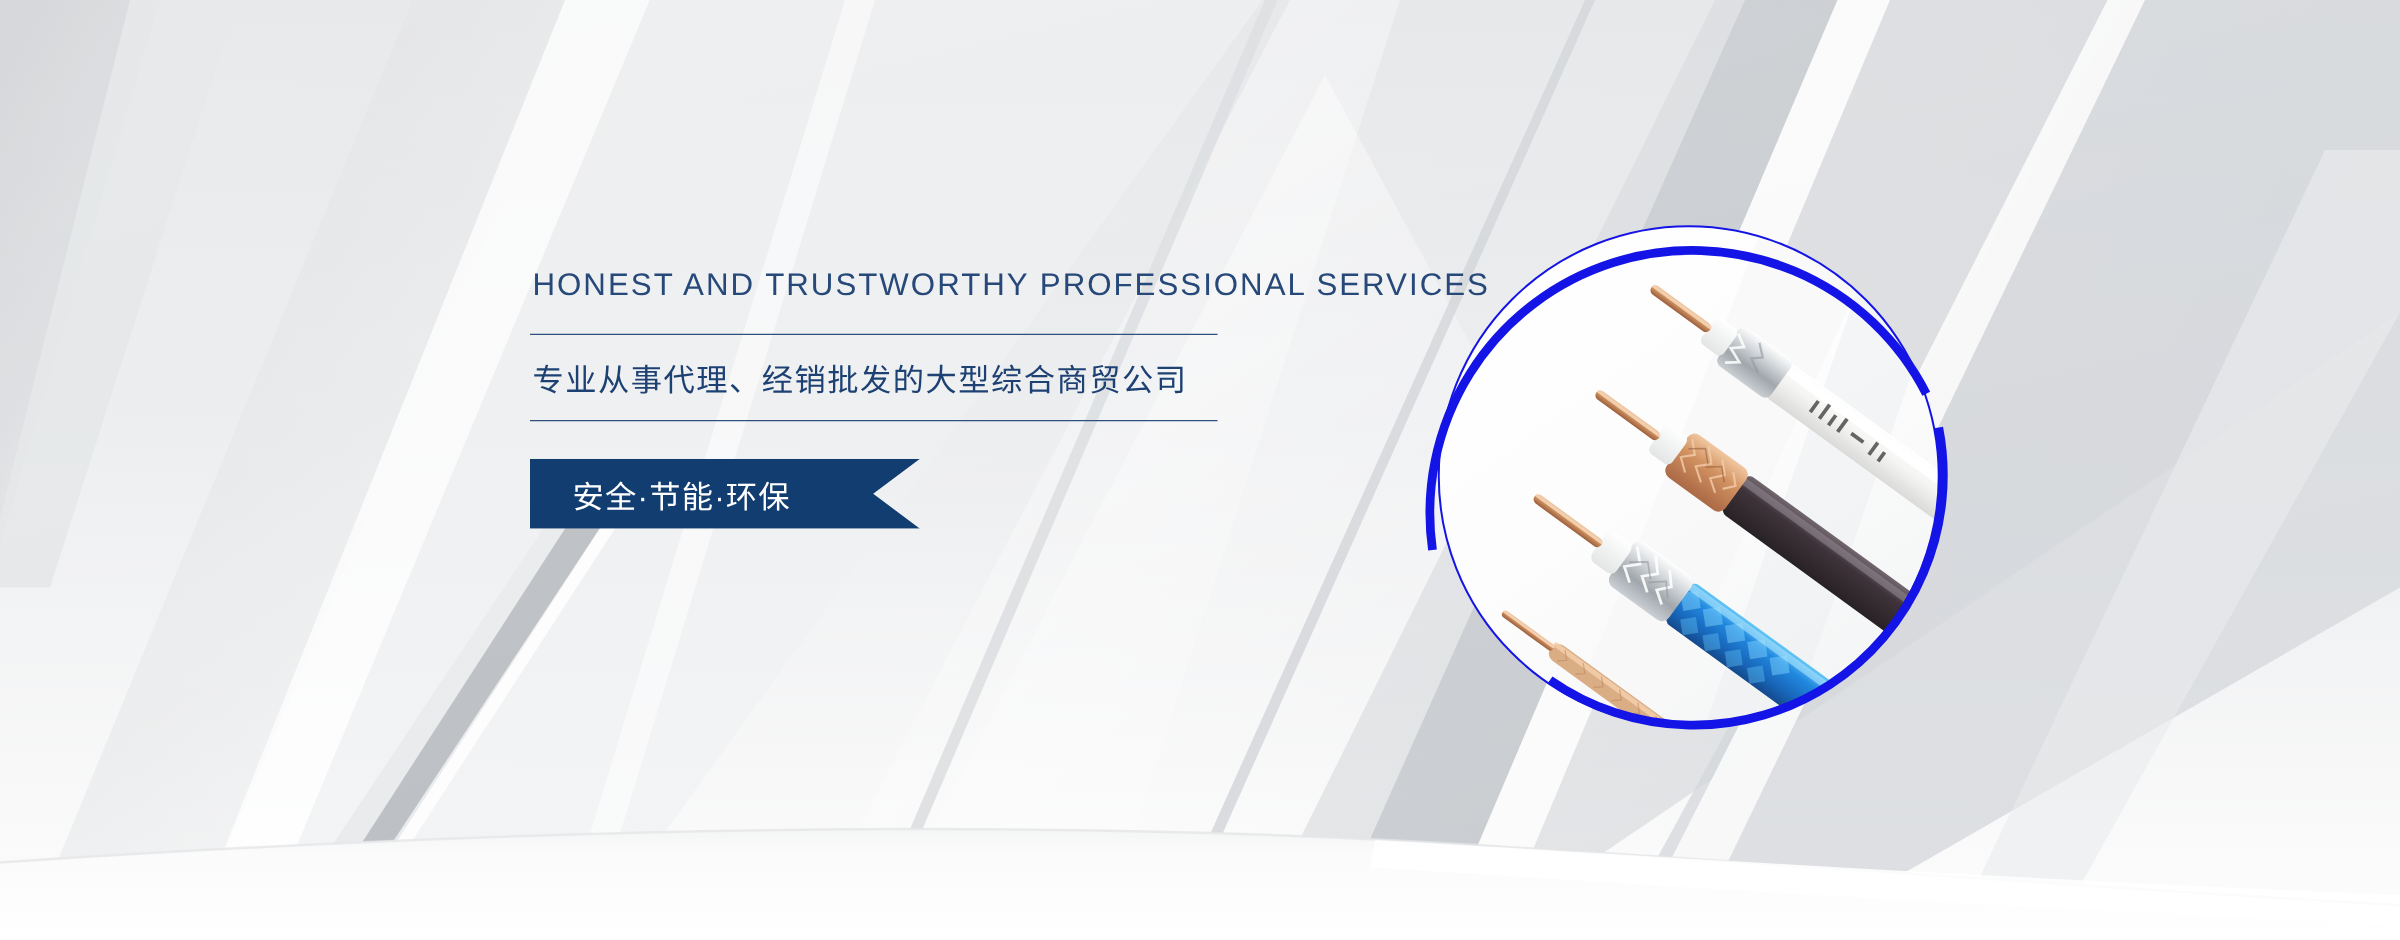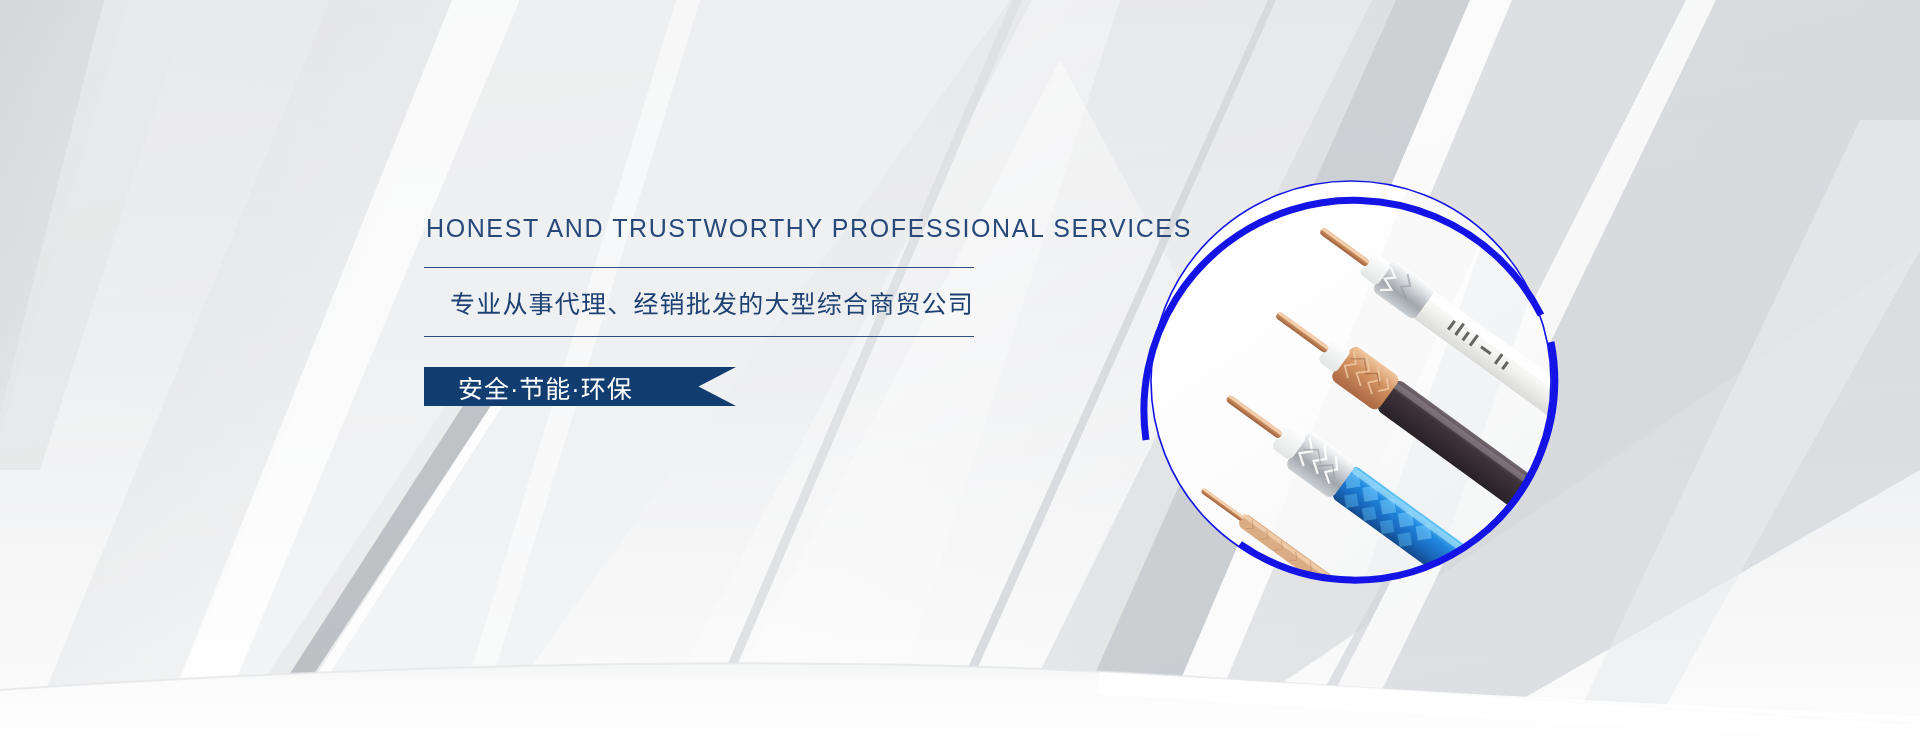--- a/index.html
+++ b/index.html
@@ -51,37 +51,36 @@
     white-space: nowrap;
     font-family: "Liberation Sans", "DejaVu Sans", sans-serif;
   }
 
   .rule-box {
     margin-top: 24px;
     width: 550px;
     border-top: 1.4px solid #2f4f7c;
     border-bottom: 1.4px solid #2f4f7c;
     padding: 16px 0 16px 0;
-    text-align: right;
   }
   .subhead-cn {
     font-size: 25px;
     color: #1d4172;
     letter-spacing: 1.2px;
     white-space: nowrap;
     margin: 0;
     padding-left: 2px;
   }
 
   
   .ribbon {
     position: relative;
     margin-top: 30px;
     width: 312px;
-    height: 39px;
+    height: 56px;
     background: #123d70;
     display: flex;
     align-items: center;
     -webkit-clip-path: polygon(0 0, 100% 0, 100% 100%, 0 100%, 0 100%);
     clip-path: polygon(0 0, 100% 0, 88% 50%, 100% 100%, 0 100%);
   }
   .ribbon-label {
     color: #ffffff;
     font-size: 25px;
     letter-spacing: 1px;

